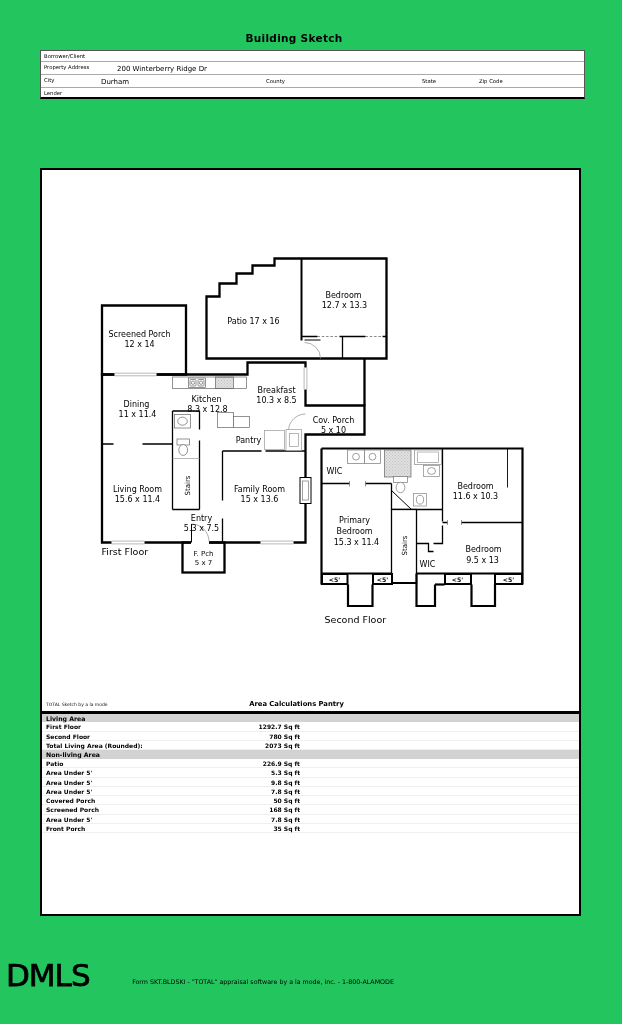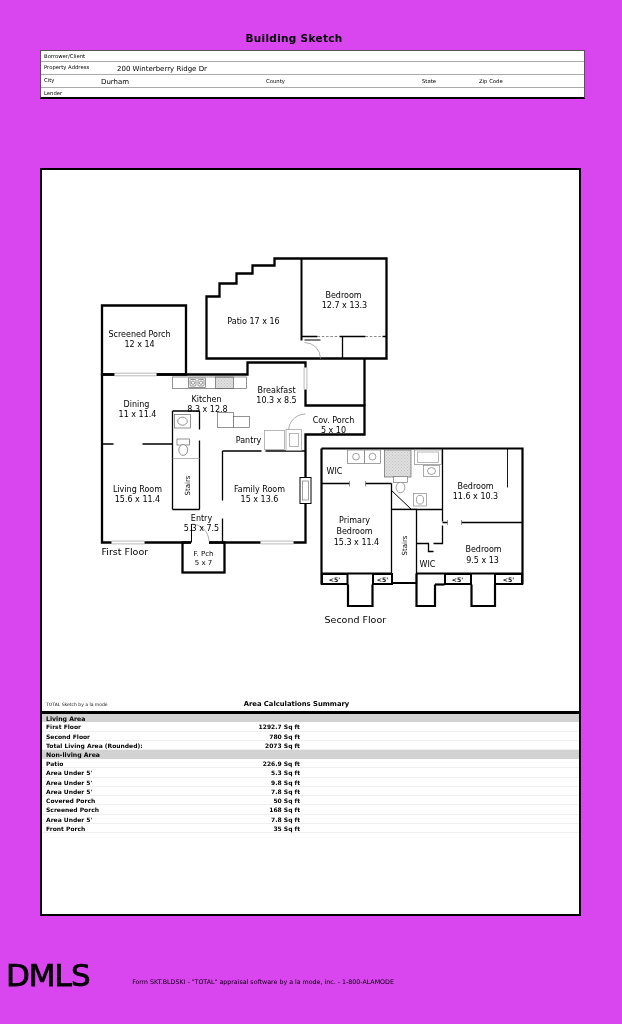--- a/index.html
+++ b/index.html
@@ -1,16 +1,16 @@
 <!DOCTYPE html>
 <html><head>
 <meta charset="utf-8">
 <style>
   html,body{margin:0;padding:0;background:#fff;}
-  .page{position:relative;width:622px;height:1024px;background:#d946ef;overflow:hidden;
+  .page{position:relative;width:622px;height:1024px;background:#22c55e;overflow:hidden;
         font-family:"DejaVu Sans","Liberation Sans",sans-serif;color:#000;}
   .title{position:absolute;top:32px;left:0;width:588px;text-align:center;
          font-size:10.5px;font-weight:bold;letter-spacing:.3px;}
   
   .hdr{position:absolute;left:40px;top:50px;width:543px;border:1px solid #555;
        border-bottom:2.5px solid #000;background:#fff;}
   .hdr-row{position:relative;box-sizing:border-box;}
   .hdr-row + .hdr-row{border-top:1px solid #aaa;}
   .hr1{height:10px;} .hr2{height:13px;} .hr3{height:13px;} .hr4{height:10px;}
   .flabel{position:absolute;top:1.5px;font-size:5.3px;color:#000;white-space:nowrap;}
@@ -230,21 +230,21 @@
         <text class="under5" x="458" y="582">&lt;5'</text>
         <text class="under5" x="509" y="582">&lt;5'</text>
       </g>
       <text class="floor-lab" x="102" y="555">First Floor</text>
       <text class="floor-lab" x="325" y="623.5">Second Floor</text>
     </svg>
 
     <div class="calc">
       <div class="calc-head">
         <span class="calc-note">TOTAL Sketch by a la mode</span>
-        <span class="calc-title">Area Calculations Summary</span>
+        <span class="calc-title">Area Calculations Pantry</span>
       </div>
       <div class="calc-rule"></div>
       <div id="calc-rows">
           <div class="calc-band">Living Area</div>
           <div class="calc-row"><span class="lbl">First Floor</span><span class="val">1292.7 Sq ft</span></div>
           <div class="calc-row"><span class="lbl">Second Floor</span><span class="val">780 Sq ft</span></div>
           <div class="calc-row total"><span class="lbl">Total Living Area (Rounded):</span><span class="val">2073 Sq ft</span></div>
           <div class="calc-band">Non-living Area</div>
           <div class="calc-row"><span class="lbl">Patio</span><span class="val">226.9 Sq ft</span></div>
           <div class="calc-row"><span class="lbl">Area Under 5'</span><span class="val">5.3 Sq ft</span></div>

